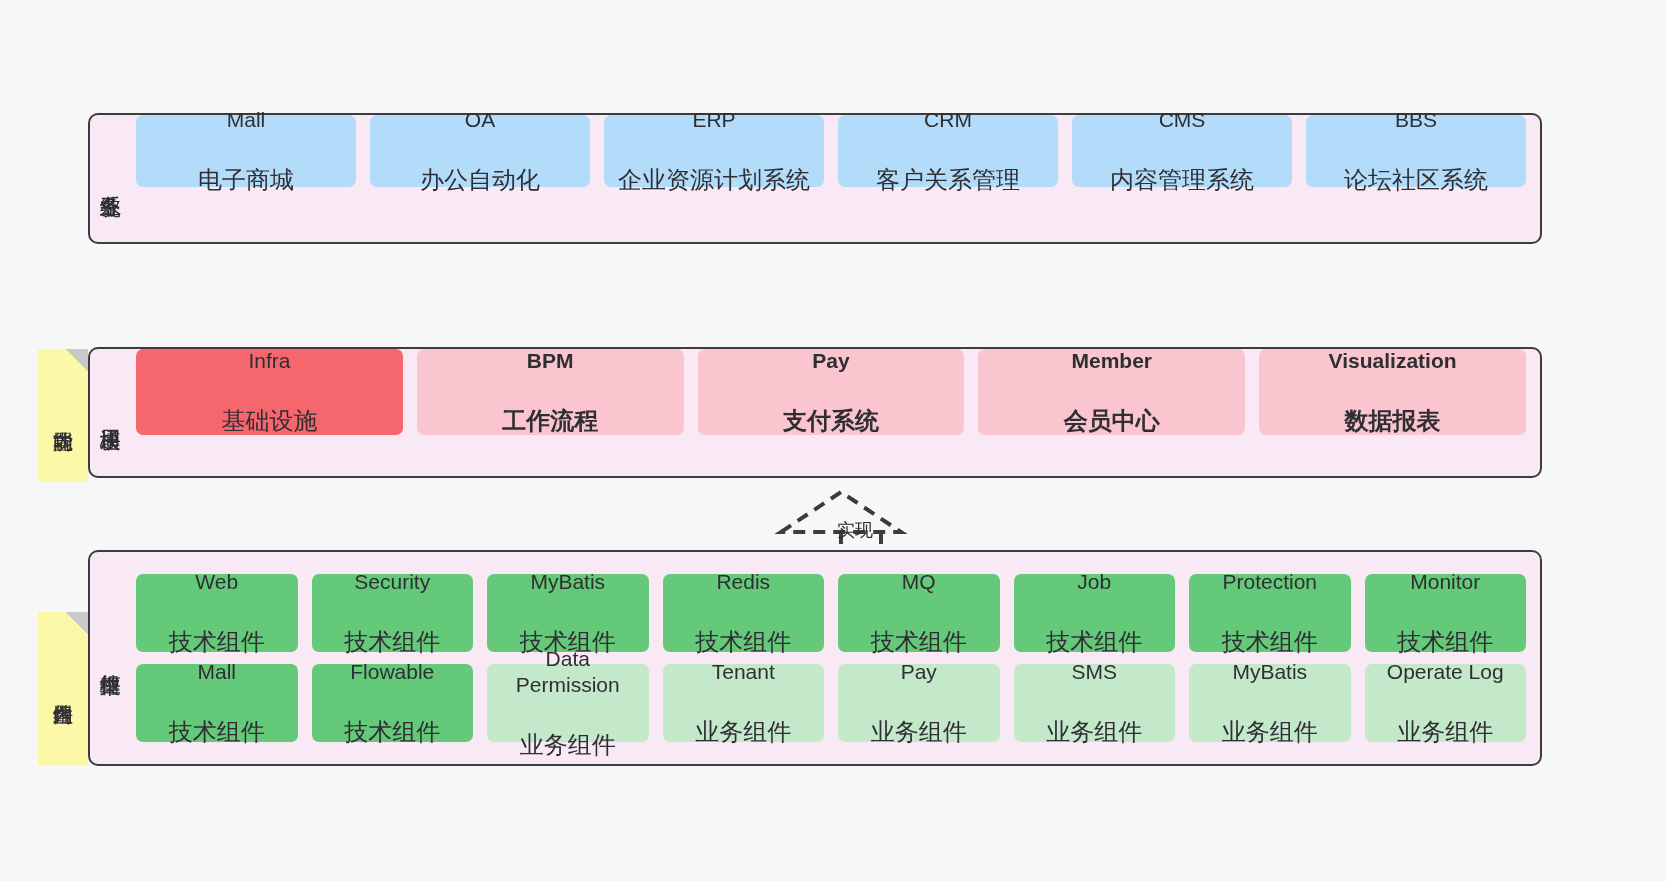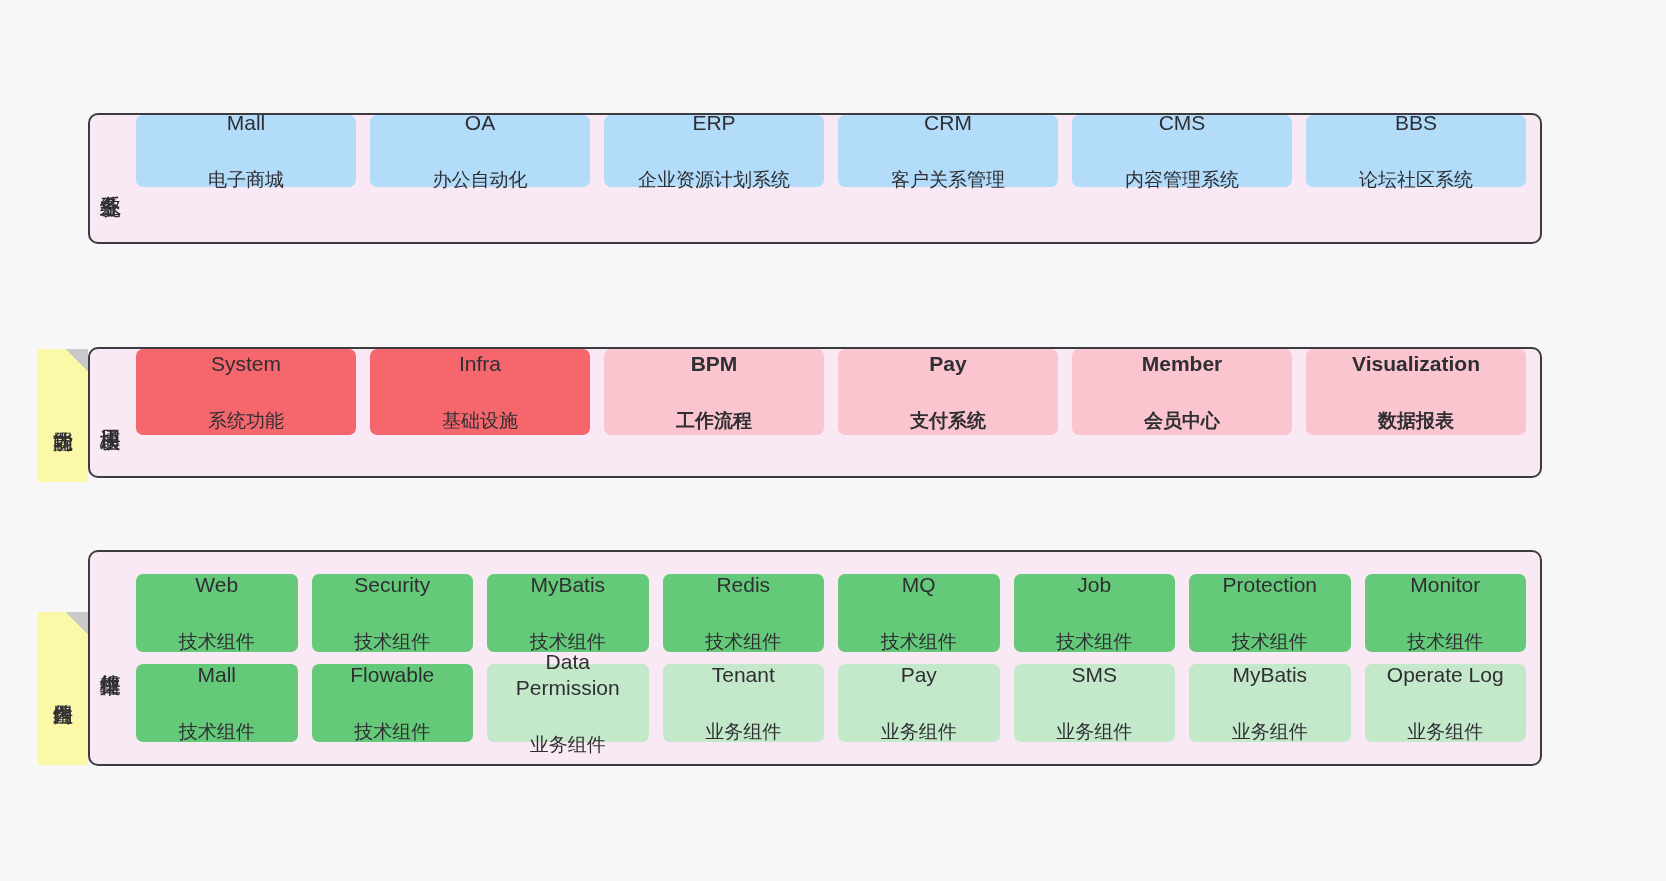--- a/index.html
+++ b/index.html
@@ -78,21 +78,21 @@
     padding: 4px 6px;
     box-sizing: border-box;
     gap: 34px;
   }
   .cell .t1 {
     font-size: 21px;
     color: #2f2f33;
     display: block;
   }
   .cell .t2 {
-    font-size: 19px;
+    font-size: 24px;
     color: #2f2f33;
     display: block;
   }
 
   
   .c-blue        { background: #b3dcfb; }
   .c-red         { background: #f5666d; }
   .c-pink        { background: #fac5ce; font-weight: bold; }
   .c-green       { background: #64ca79; }
   .c-lightgreen  { background: #c3e9ca; }
@@ -194,24 +194,20 @@
       </div>
     </div>
   </div>
 
 
   <div class="layer" id="layer-modules">
     <div class="layer-label">通用模块</div>
     <div class="layer-body">
       <div class="row">
         <div class="cell c-red">
-          <span class="t1">System</span>
-          <span class="t2">系统功能</span>
-        </div>
-        <div class="cell c-red">
           <span class="t1">Infra</span>
           <span class="t2">基础设施</span>
         </div>
         <div class="cell c-pink">
           <span class="t1">BPM</span>
           <span class="t2">工作流程</span>
         </div>
         <div class="cell c-pink">
           <span class="t1">Pay</span>
           <span class="t2">支付系统</span>
@@ -221,20 +217,27 @@
           <span class="t2">会员中心</span>
         </div>
         <div class="cell c-pink">
           <span class="t1">Visualization</span>
           <span class="t2">数据报表</span>
         </div>
       </div>
     </div>
   </div>
 
+  <div class="connector" id="connector-impl">
+    <svg width="200" height="102" viewBox="0 0 200 102" xmlns="http://www.w3.org/2000/svg">
+      <path d="M 86 46 L 146 6 L 206 46 Z" transform="translate(-60,0)" fill="none" stroke="#3c3c40" stroke-width="4" stroke-dasharray="12 8" stroke-linejoin="miter"></path>
+      <path d="M 66 46 L 66 96 M 106 46 L 106 96 M 66 96 L 106 96" transform="translate(20,0)" fill="none" stroke="#3c3c40" stroke-width="4" stroke-dasharray="12 8"></path>
+    </svg>
+    <div class="conn-label">实现</div>
+  </div>
 
   <div class="layer" id="layer-framework">
     <div class="layer-label">框架组件</div>
     <div class="layer-body">
 
       <div class="row">
         <div class="cell c-green">
           <span class="t1">Web</span>
           <span class="t2">技术组件</span>
         </div>

